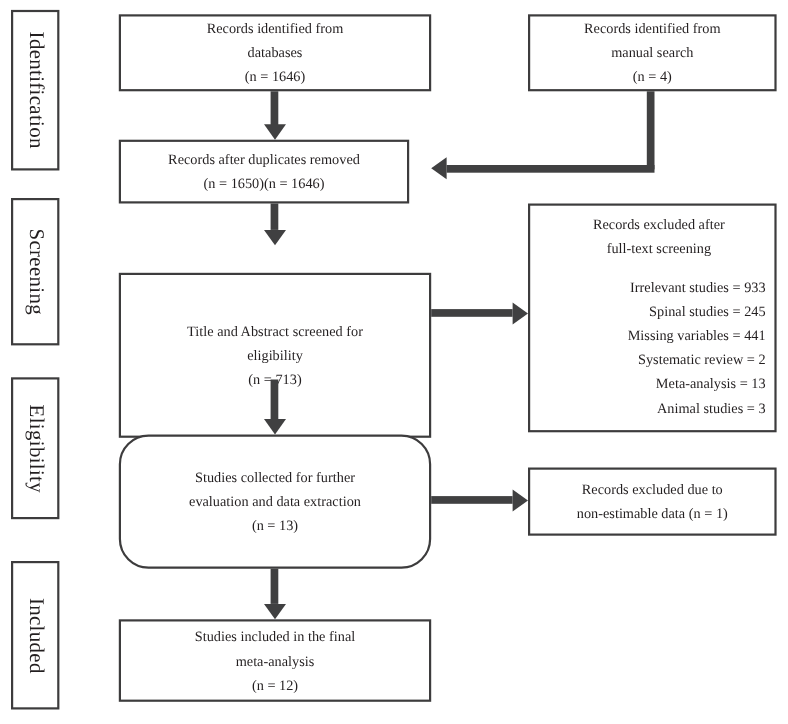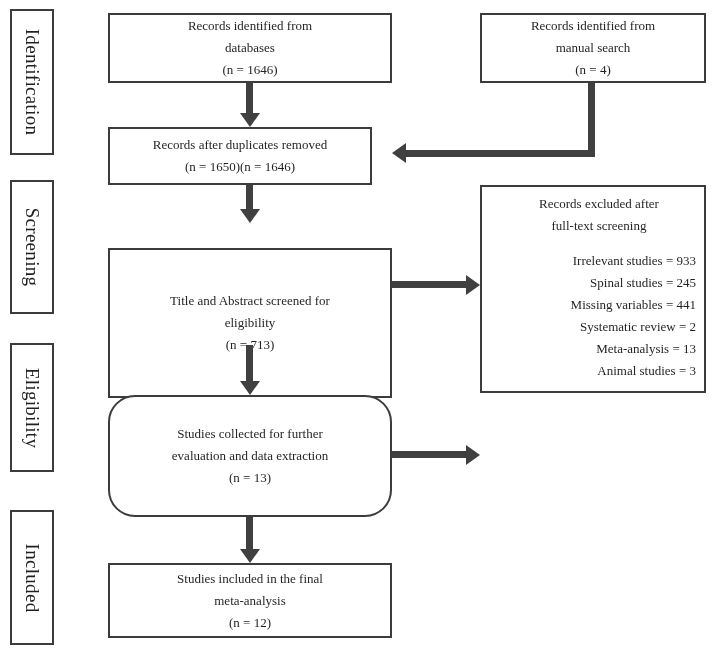--- a/index.html
+++ b/index.html
@@ -117,20 +117,24 @@
 Meta-analysis = 13
 Animal studies = 3</div>
   </div>
 
   <div class="box" style="left:108px; top:395px; width:284px; height:122px;border-radius:27px;">
     <div class="box-text">Studies collected for further
 evaluation and data extraction
 (n = 13)</div>
   </div>
 
+  <div class="box" style="left:480px; top:425px; width:226px; height:62px;">
+    <div class="box-text">Records excluded due to
+non-estimable data (n = 1)</div>
+  </div>
 
   <div class="box" style="left:108px; top:563px; width:284px; height:75px;">
     <div class="box-text">Studies included in the final
 meta-analysis
 (n = 12)</div>
   </div>
 
   <div class="shaft" style="left:246px; top:83px; width:7px; height:31px;"></div>
   <div class="head down" style="left:240px; top:113px;"></div>
 

